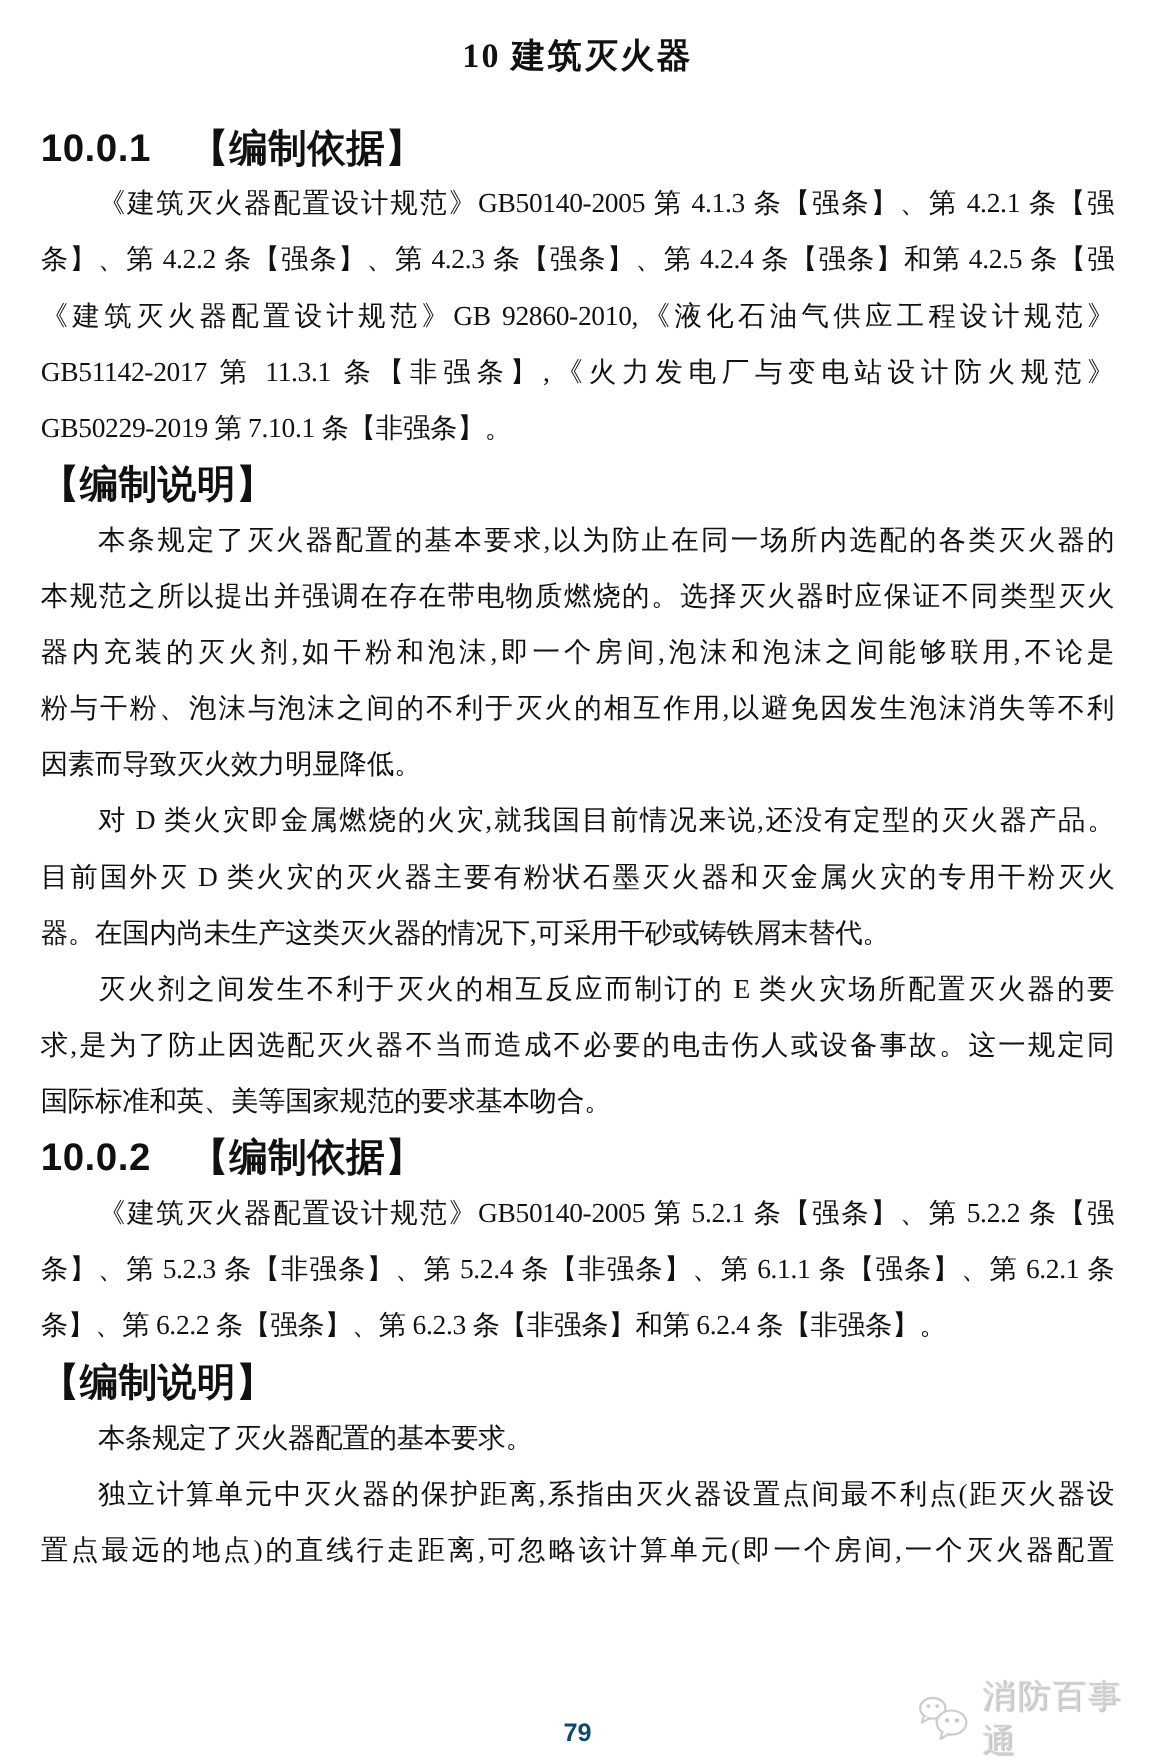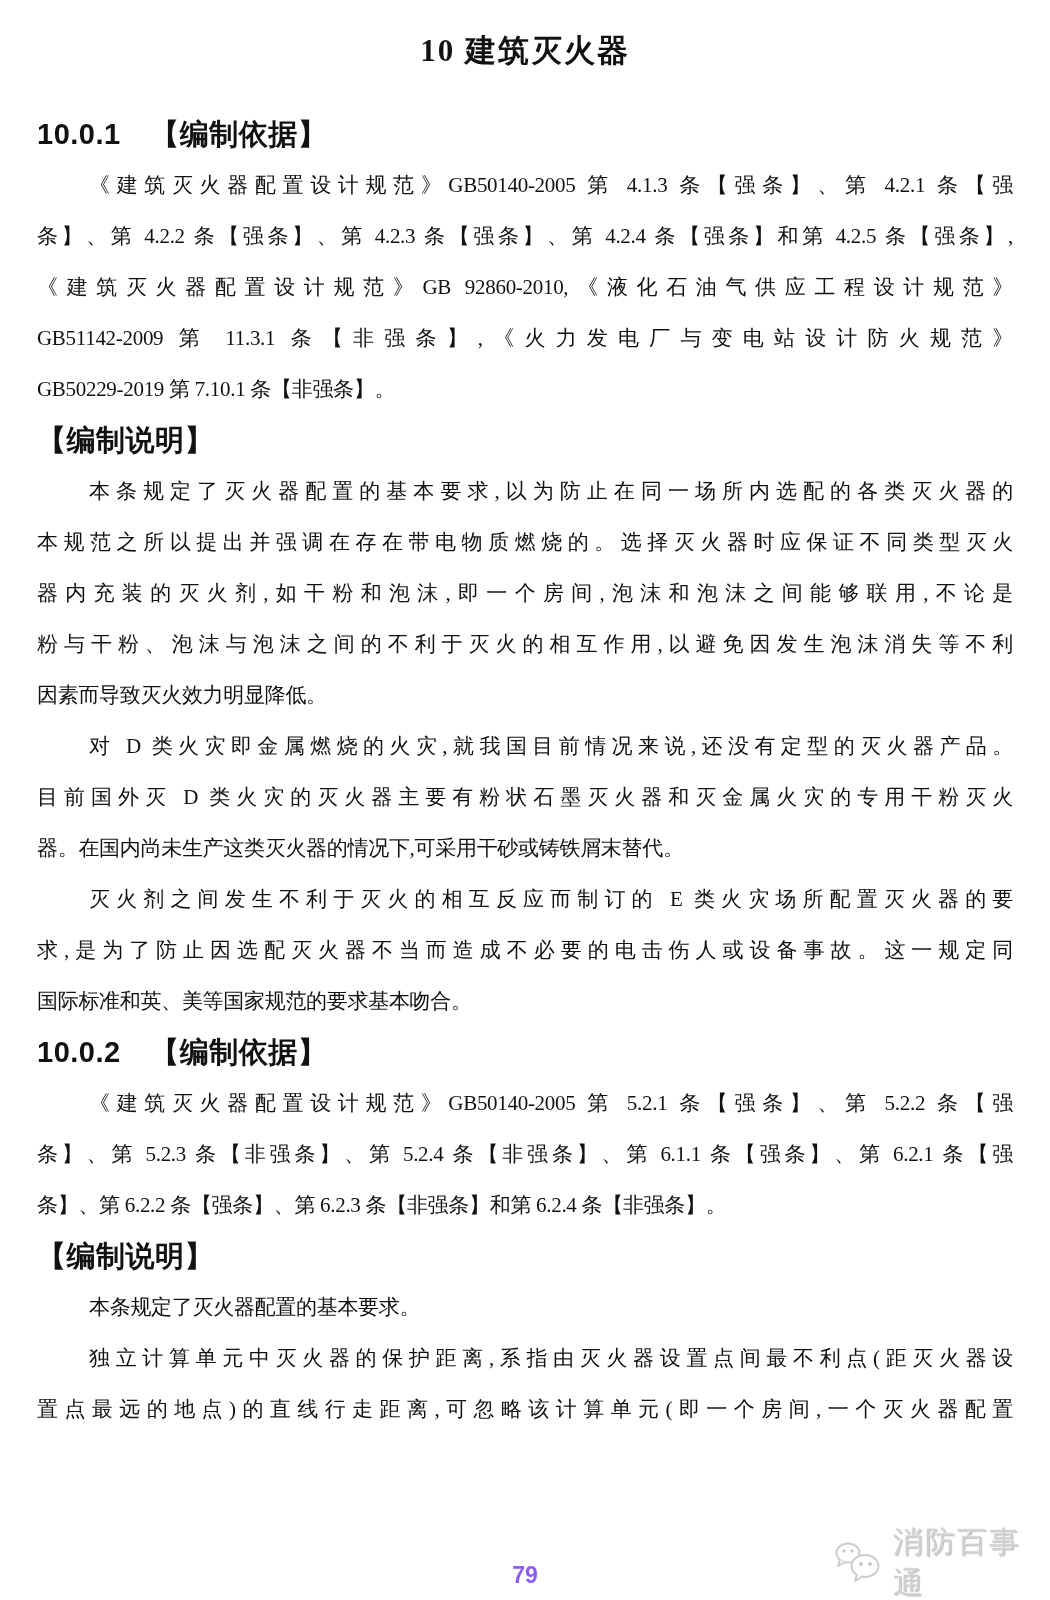--- a/index.html
+++ b/index.html
@@ -19,35 +19,35 @@
     font-size: 31px;
     line-height: 44px;
     font-weight: 700;
     letter-spacing: 2px;
   }
   .lines {
     margin-top: 36px;
     padding: 0 37px;
   }
   .line {
-    font-size: 21px;
+    font-size: 25px;
     line-height: 51px;
     height: 51px;
     overflow: hidden;
     letter-spacing: -0.3px;
     text-align: justify;
     text-align-last: justify;
     text-justify: inter-character;
     white-space: normal;
   }
   .line.end { text-align-last: left; }
   .line.indent { text-indent: 52px; }
   .line.heading {
     font-weight: 700;
-    font-size: 29px;
+    font-size: 35px;
     letter-spacing: 0.5px;
     text-align: left;
     text-align-last: left;
     font-family: "Liberation Sans", "DejaVu Sans", sans-serif;
   }
   .watermark {
     position: absolute;
     left: 833px;
     top: 1522px;
     display: flex;
@@ -64,36 +64,36 @@
   }
   .page-number {
     position: absolute;
     left: 0;
     top: 1562px;
     width: 100%;
     text-align: center;
     font-size: 23px;
     font-weight: 700;
     font-family: "Liberation Sans", "DejaVu Sans", sans-serif;
-    color: #8b5cf6;
+    color: #0c4a6e;
   }
 </style>
 </head>
 <body>
 
 <div class="page">
 
   <div class="doc-title">10  建筑灭火器</div>
 
   <div class="lines">
       <div class="line heading">10.0.1　【编制依据】</div>
       <div class="line body indent">《建筑灭火器配置设计规范》GB50140-2005 第 4.1.3 条【强条】、第 4.2.1 条【强</div>
       <div class="line body">条】、第 4.2.2 条【强条】、第 4.2.3 条【强条】、第 4.2.4 条【强条】和第 4.2.5 条【强条】,</div>
       <div class="line body">《建筑灭火器配置设计规范》GB  92860-2010,《液化石油气供应工程设计规范》</div>
-      <div class="line body">GB51142-2009  第  11.3.1  条【非强条】,《火力发电厂与变电站设计防火规范》</div>
+      <div class="line body">GB51142-2017  第  11.3.1  条【非强条】,《火力发电厂与变电站设计防火规范》</div>
       <div class="line body end">GB50229-2019 第 7.10.1 条【非强条】。</div>
       <div class="line heading">【编制说明】</div>
       <div class="line body indent">本条规定了灭火器配置的基本要求,以为防止在同一场所内选配的各类灭火器的</div>
       <div class="line body">本规范之所以提出并强调在存在带电物质燃烧的。选择灭火器时应保证不同类型灭火</div>
       <div class="line body">器内充装的灭火剂,如干粉和泡沫,即一个房间,泡沫和泡沫之间能够联用,不论是</div>
       <div class="line body">粉与干粉、泡沫与泡沫之间的不利于灭火的相互作用,以避免因发生泡沫消失等不利</div>
       <div class="line body end">因素而导致灭火效力明显降低。</div>
       <div class="line body indent">对 D 类火灾即金属燃烧的火灾,就我国目前情况来说,还没有定型的灭火器产品。</div>
       <div class="line body">目前国外灭 D 类火灾的灭火器主要有粉状石墨灭火器和灭金属火灾的专用干粉灭火</div>
       <div class="line body end">器。在国内尚未生产这类灭火器的情况下,可采用干砂或铸铁屑末替代。</div>

